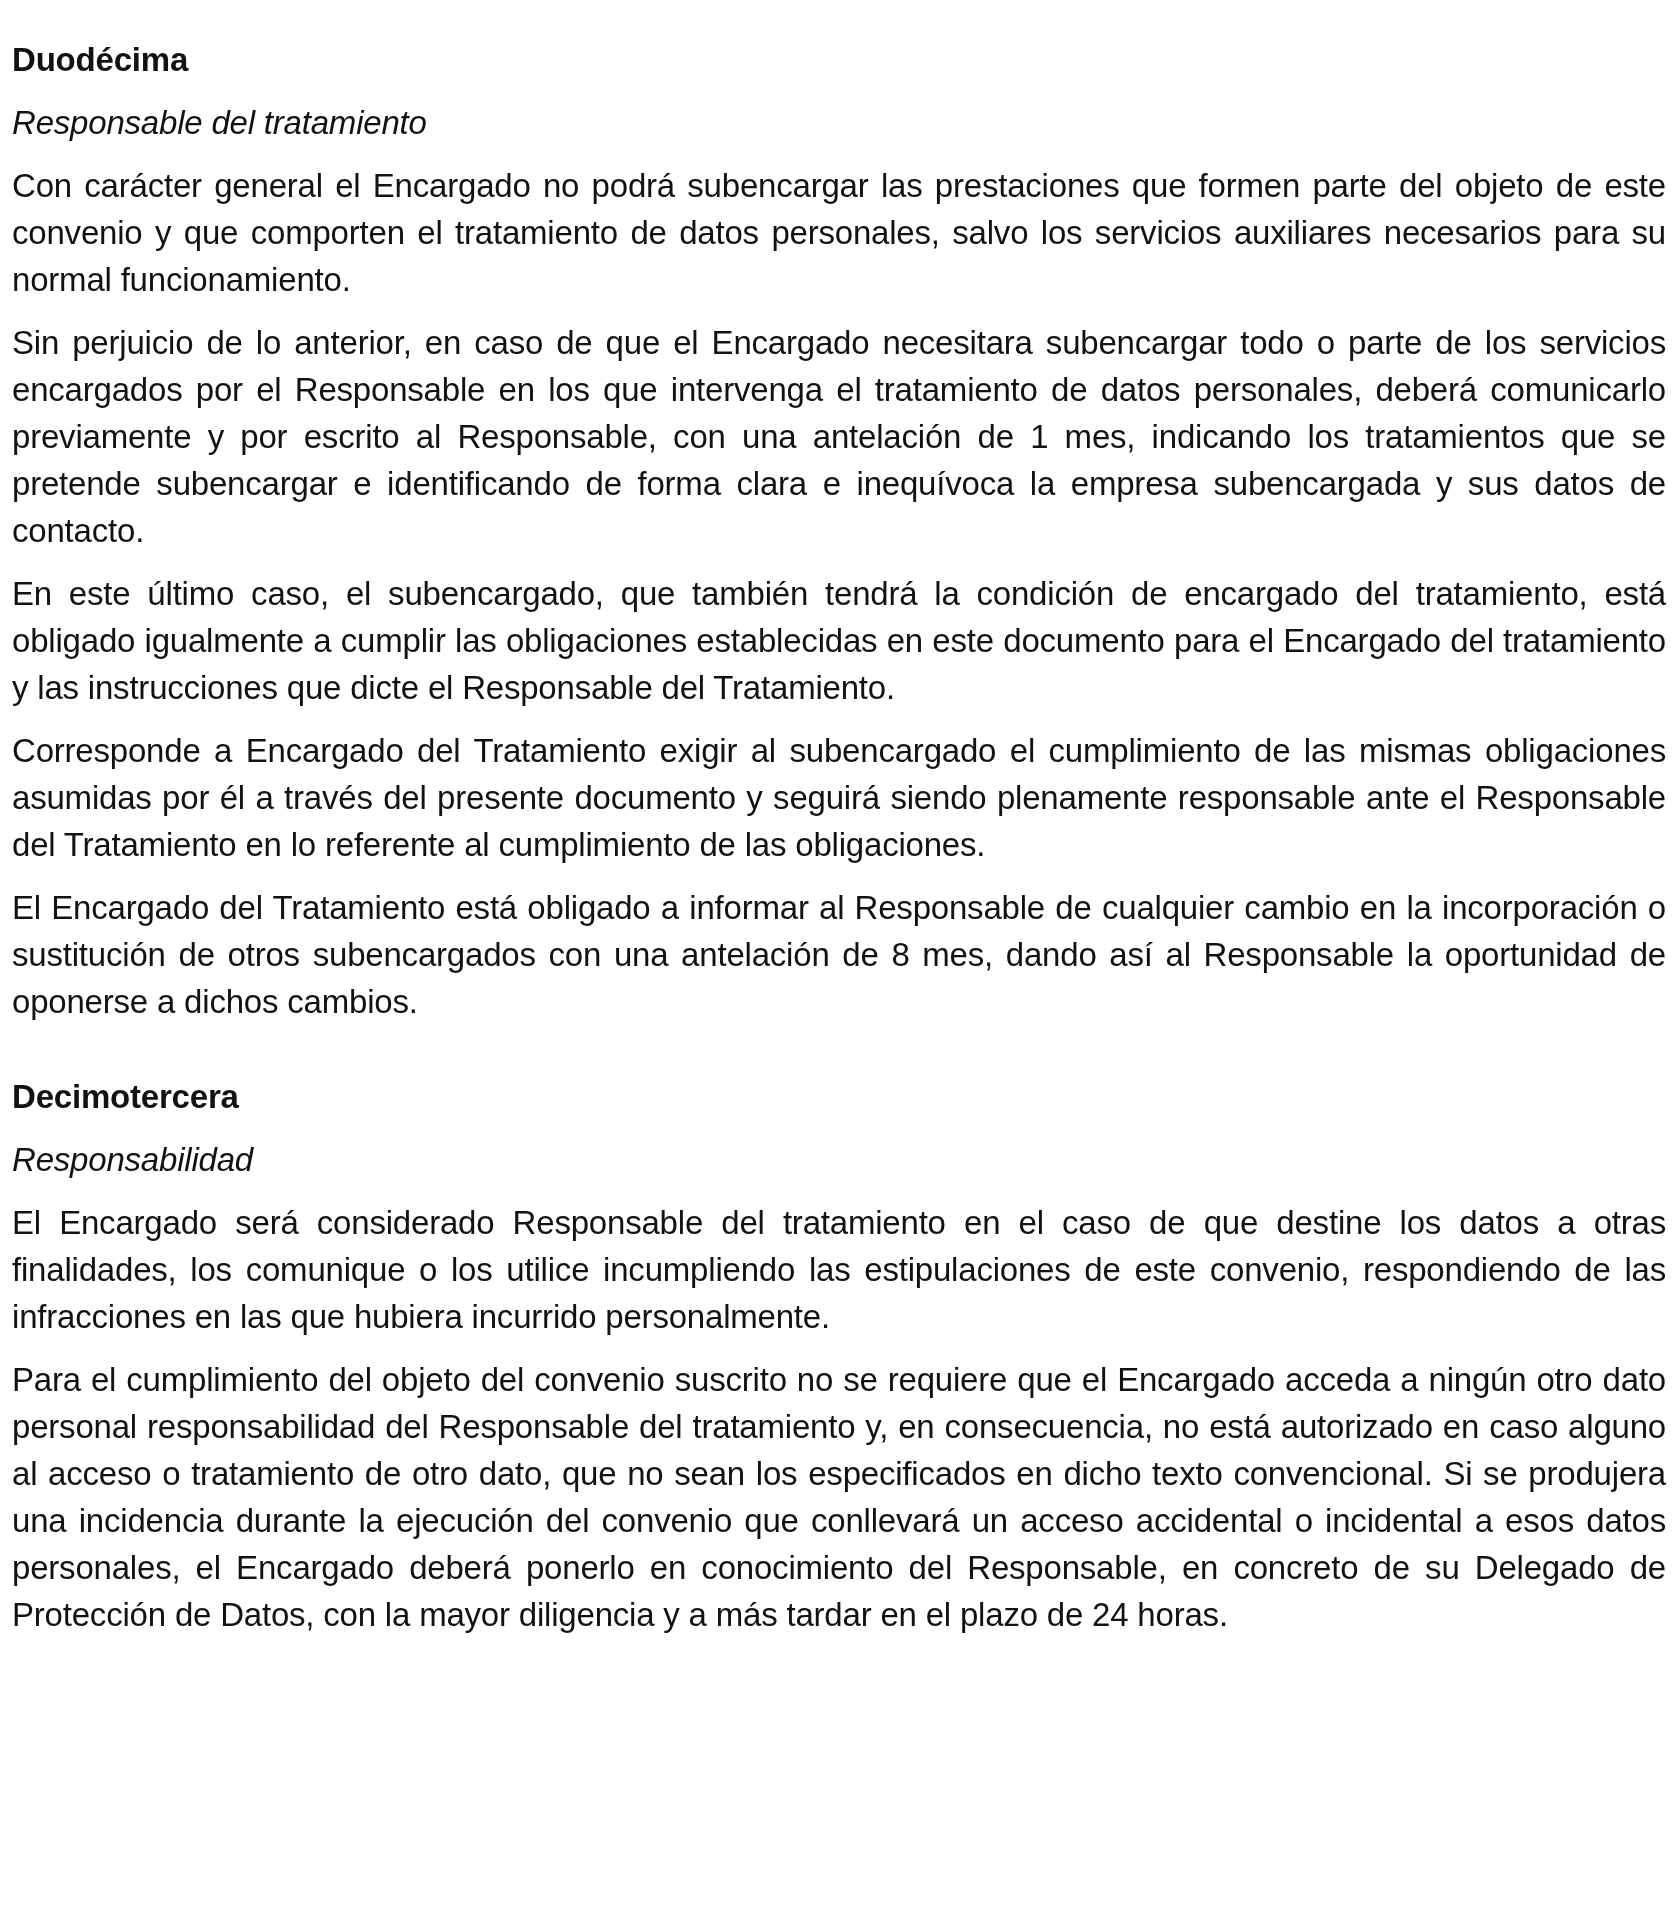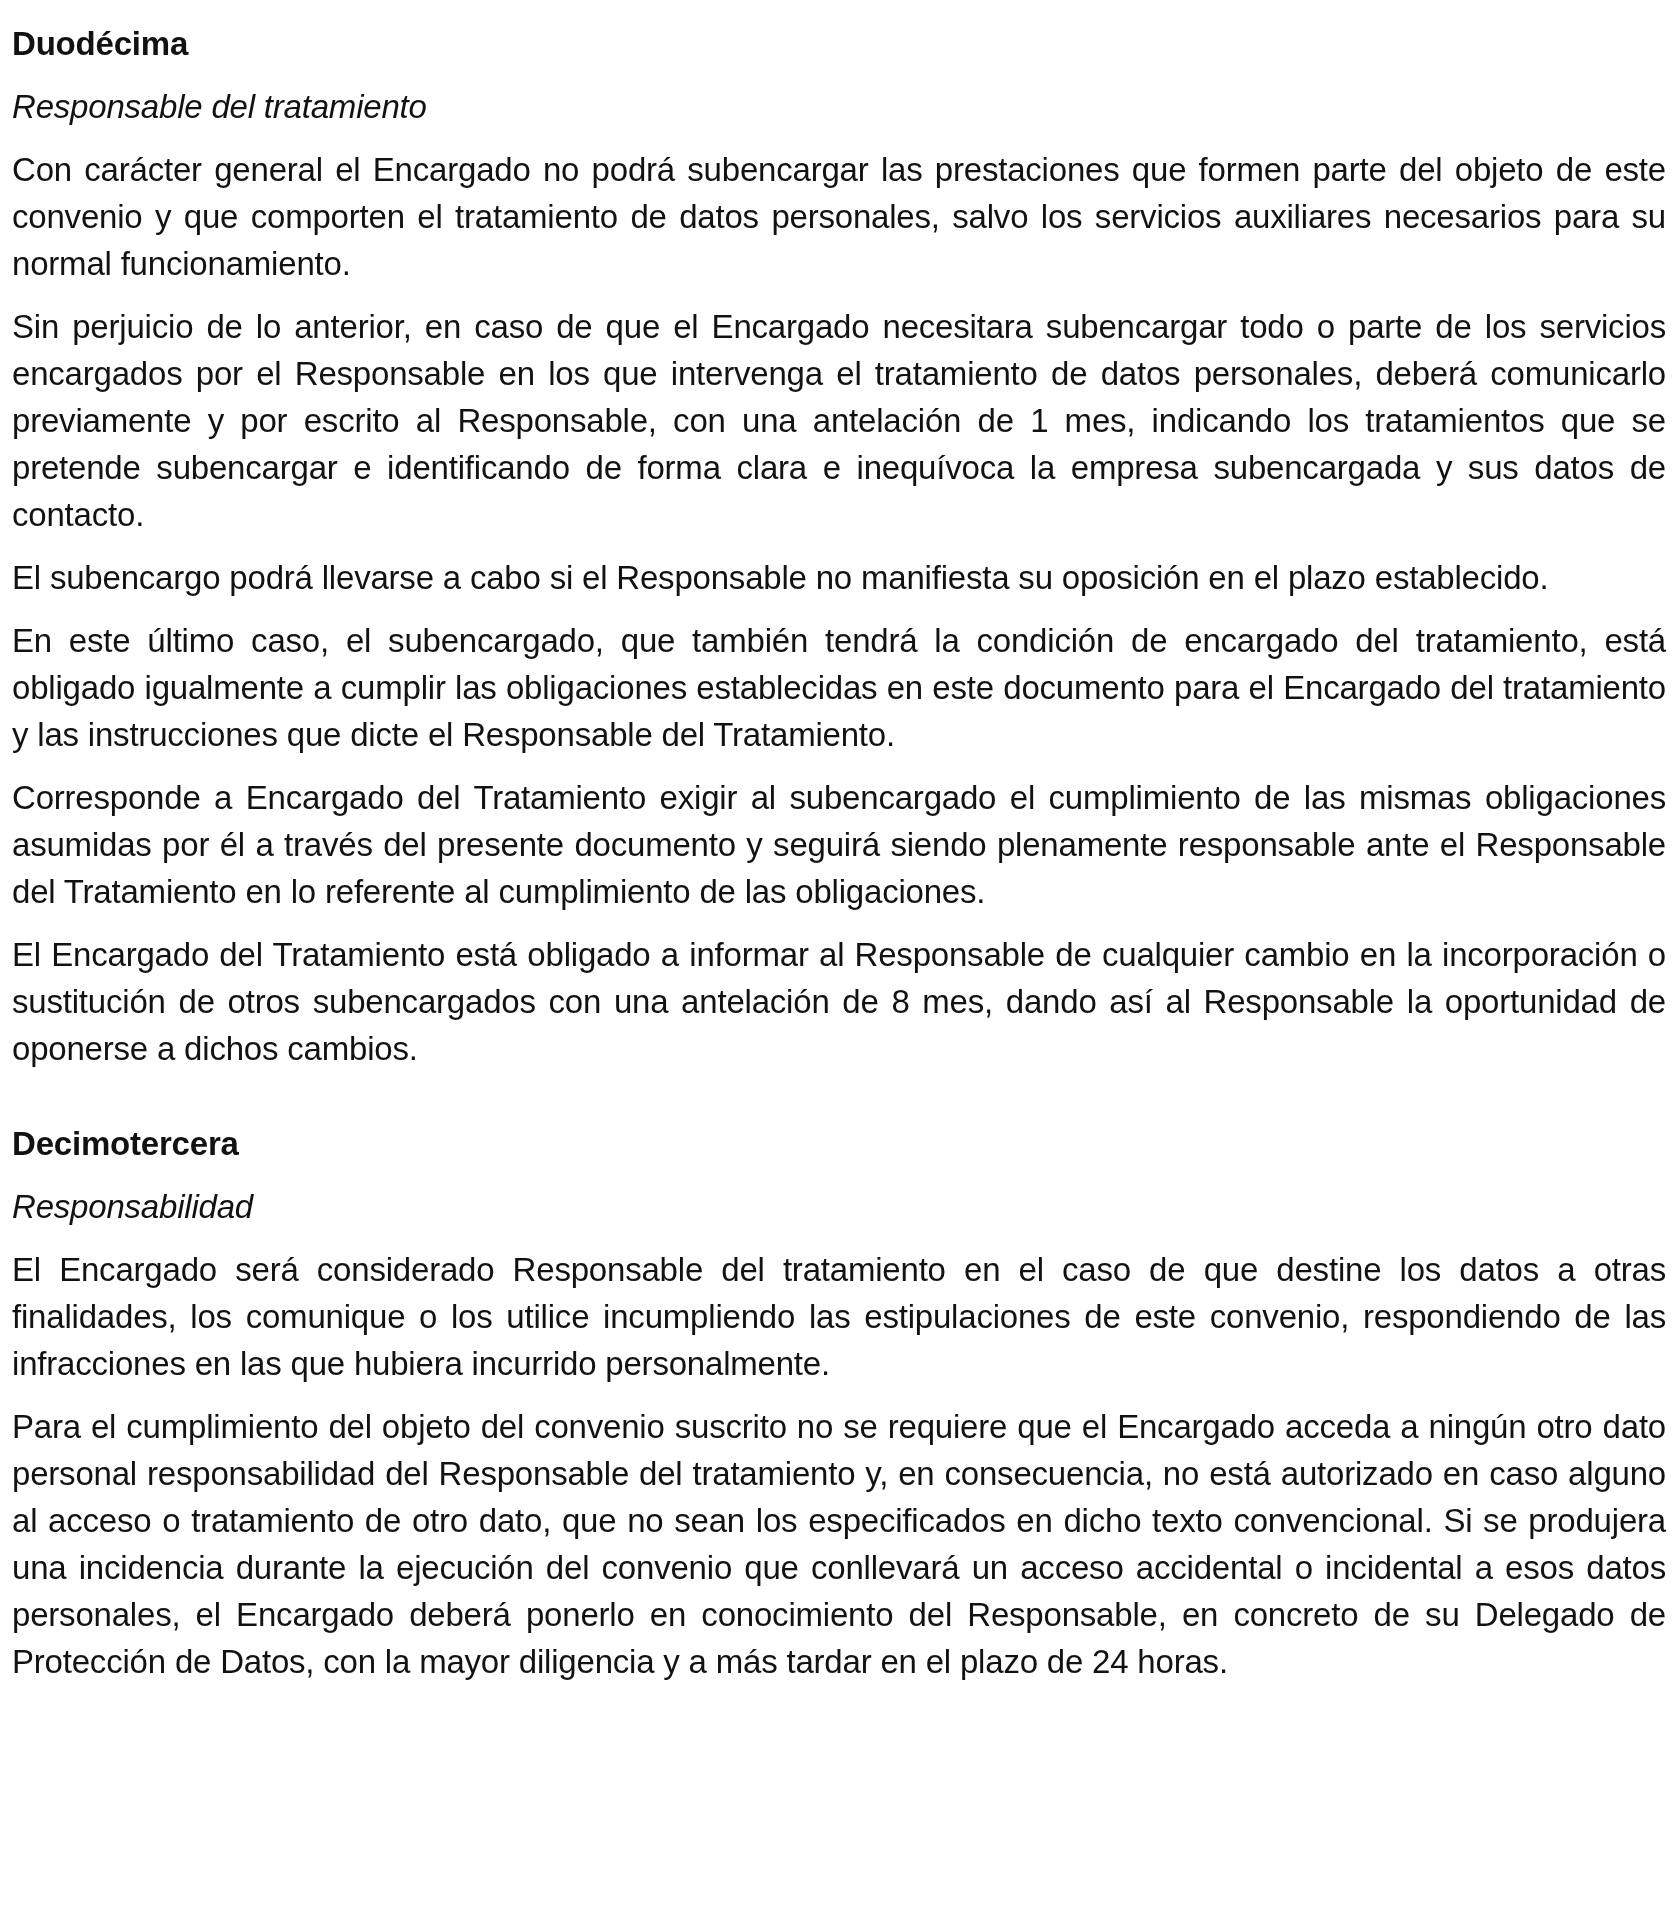--- a/index.html
+++ b/index.html
@@ -9,21 +9,21 @@
     background: #ffffff;
   }
   body {
     width: 1680px;
     height: 1932px;
     overflow: hidden;
   }
   .page {
     width: 1680px;
     height: 1932px;
-    padding: 20px 14px 0 12px;
+    padding: 36px 14px 0 12px;
     color: #121212;
     font-family: "Liberation Sans", "DejaVu Sans", sans-serif;
     font-size: 33px;
     line-height: 47px;
     letter-spacing: -0.2px;
   }
   .section { margin: 0; }
   .section + .section { margin-top: 48px; }
   .heading {
     font-size: 33px;
@@ -46,21 +46,20 @@
 </head>
 <body>
 
 <div class="page">
 
   <section class="section">
     <h2 class="heading">Duodécima</h2>
     <p class="subtitle">Responsable del tratamiento</p>
     <p class="para">Con carácter general el Encargado no podrá subencargar las prestaciones que formen parte del objeto de este convenio y que comporten el tratamiento de datos personales, salvo los servicios auxiliares necesarios para su normal funcionamiento.</p>
     <p class="para">Sin perjuicio de lo anterior, en caso de que el Encargado necesitara subencargar todo o parte de los servicios encargados por el Responsable en los que intervenga el tratamiento de datos personales, deberá comunicarlo previamente y por escrito al Responsable, con una antelación de 1 mes, indicando los tratamientos que se pretende subencargar e identificando de forma clara e inequívoca la empresa subencargada y sus datos de contacto.</p>
-    <p class="para">El subencargo podrá llevarse a cabo si el Responsable no manifiesta su oposición en el plazo establecido.</p>
     <p class="para">En este último caso, el subencargado, que también tendrá la condición de encargado del tratamiento, está obligado igualmente a cumplir las obligaciones establecidas en este documento para el Encargado del tratamiento y las instrucciones que dicte el Responsable del Tratamiento.</p>
     <p class="para">Corresponde a Encargado del Tratamiento exigir al subencargado el cumplimiento de las mismas obligaciones asumidas por él a través del presente documento y seguirá siendo plenamente responsable ante el Responsable del Tratamiento en lo referente al cumplimiento de las obligaciones.</p>
     <p class="para">El Encargado del Tratamiento está obligado a informar al Responsable de cualquier cambio en la incorporación o sustitución de otros subencargados con una antelación de 8 mes, dando así al Responsable la oportunidad de oponerse a dichos cambios.</p>
   </section>
 
   <section class="section">
     <h2 class="heading">Decimotercera</h2>
     <p class="subtitle">Responsabilidad</p>
     <p class="para">El Encargado será considerado Responsable del tratamiento en el caso de que destine los datos a otras finalidades, los comunique o los utilice incumpliendo las estipulaciones de este convenio, respondiendo de las infracciones en las que hubiera incurrido personalmente.</p>
     <p class="para">Para el cumplimiento del objeto del convenio suscrito no se requiere que el Encargado acceda a ningún otro dato personal responsabilidad del Responsable del tratamiento y, en consecuencia, no está autorizado en caso alguno al acceso o tratamiento de otro dato, que no sean los especificados en dicho texto convencional. Si se produjera una incidencia durante la ejecución del convenio que conllevará un acceso accidental o incidental a esos datos personales, el Encargado deberá ponerlo en conocimiento del Responsable, en concreto de su Delegado de Protección de Datos, con la mayor diligencia y a más tardar en el plazo de 24 horas.</p>

